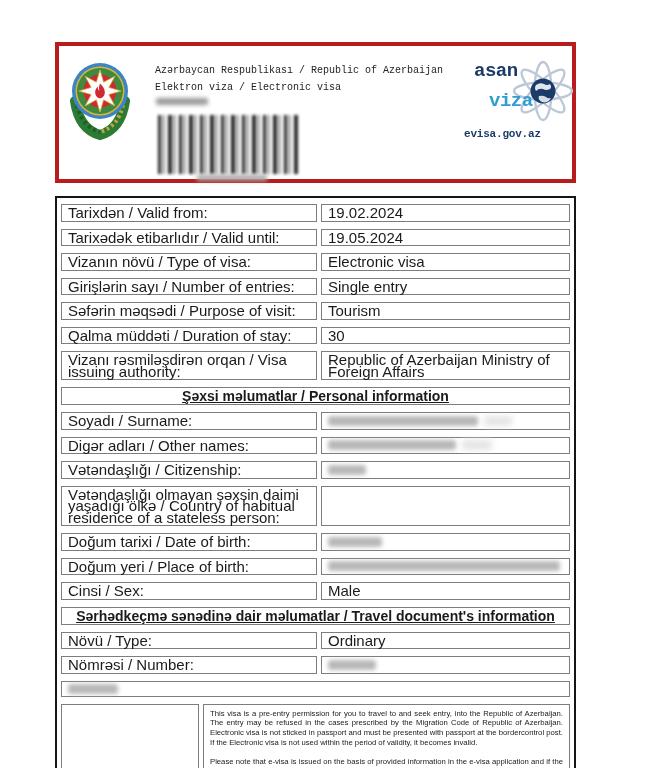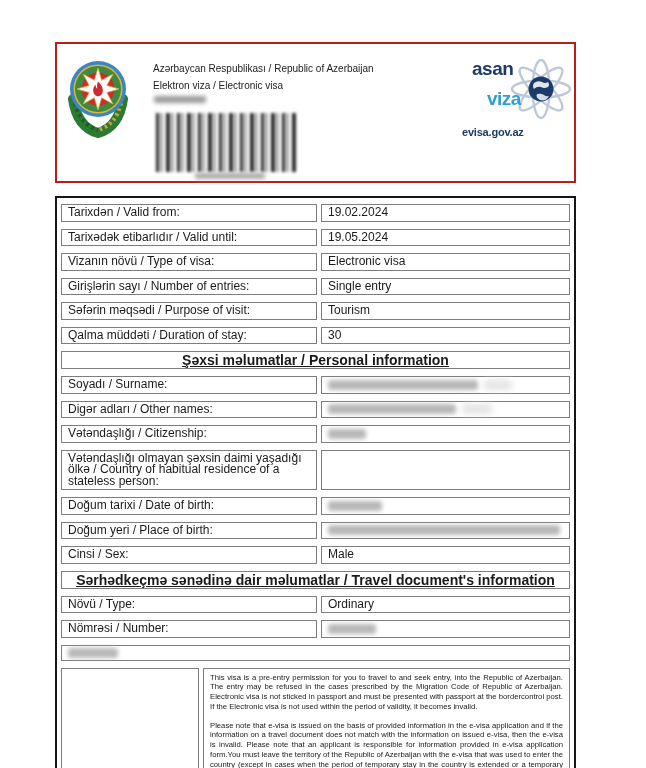--- a/index.html
+++ b/index.html
@@ -11,22 +11,23 @@
     font-family: "Liberation Sans", sans-serif;
     color: #1a1a1a;
     -webkit-font-smoothing: antialiased;
   }
   .page { position: relative; width: 646px; height: 768px; }
 
   
   .header-box {
     position: absolute; left: 55px; top: 42px;
     width: 521px; height: 141px;
-    border: 2px solid #b91c1c;
+    border: 4px solid #b91c1c;
     background: #fff;
+    font-family: Liberation Mono, monospace;
   }
   .emblem { position: absolute; left: 11px; top: 13px; width: 60px; height: 84px; }
   .hdr-titles { position: absolute; left: 96px; top: 16px; font-size: 10px; line-height: 17px; color: #222; }
   .visa-number-blur {
     position: absolute; left: 97px; top: 52px; width: 52px; height: 7px;
     background: #9a9a9a; filter: blur(2px); border-radius: 2px;
   }
   .barcode {
     position: absolute; left: 99px; top: 69px; width: 140px; height: 59px;
     background: repeating-linear-gradient(90deg,
@@ -59,21 +60,21 @@
     width: 521px;
     border: 2px solid #151515;
     background: #fff;
     padding: 6px 3px 6px 3px;
   }
   .row { display: flex; gap: 4px; margin: 0 1px 7px 1px; }
   .cell {
     border: 1px solid #7d7d7d;
     background: #fff;
     padding: 2px 6px;
-    font-size: 12px; line-height: 11.5px;
+    font-size: 15px; line-height: 11.5px;
     display: flex; align-items: center;
     min-height: 16px;
   }
   .cell.label { width: 256px; flex: none; }
   .cell.value { flex: 1; position: relative; }
   .section-row { margin: 0 1px 7px 1px; }
   .section-cell {
     border: 1px solid #7d7d7d;
     min-height: 17px;
     display: flex; align-items: center; justify-content: center;
@@ -176,20 +177,24 @@
       <div class="cell value">Single entry</div>
     </div>
     <div class="row">
       <div class="cell label">Səfərin məqsədi / Purpose of visit:</div>
       <div class="cell value">Tourism</div>
     </div>
     <div class="row">
       <div class="cell label">Qalma müddəti / Duration of stay:</div>
       <div class="cell value">30</div>
     </div>
+    <div class="row">
+      <div class="cell label">Vizanı rəsmiləşdirən orqan / Visa issuing authority:</div>
+      <div class="cell value">Republic of Azerbaijan Ministry of Foreign Affairs</div>
+    </div>
 
     <div class="section-row">
       <div class="section-cell">Şəxsi məlumatlar / Personal information</div>
     </div>
 
     <div class="row">
       <div class="cell label">Soyadı / Surname:</div>
       <div class="cell value">
         <span class="blur-val" style="width:150px"></span>
         <span class="blur-trail" style="width:28px"></span>

